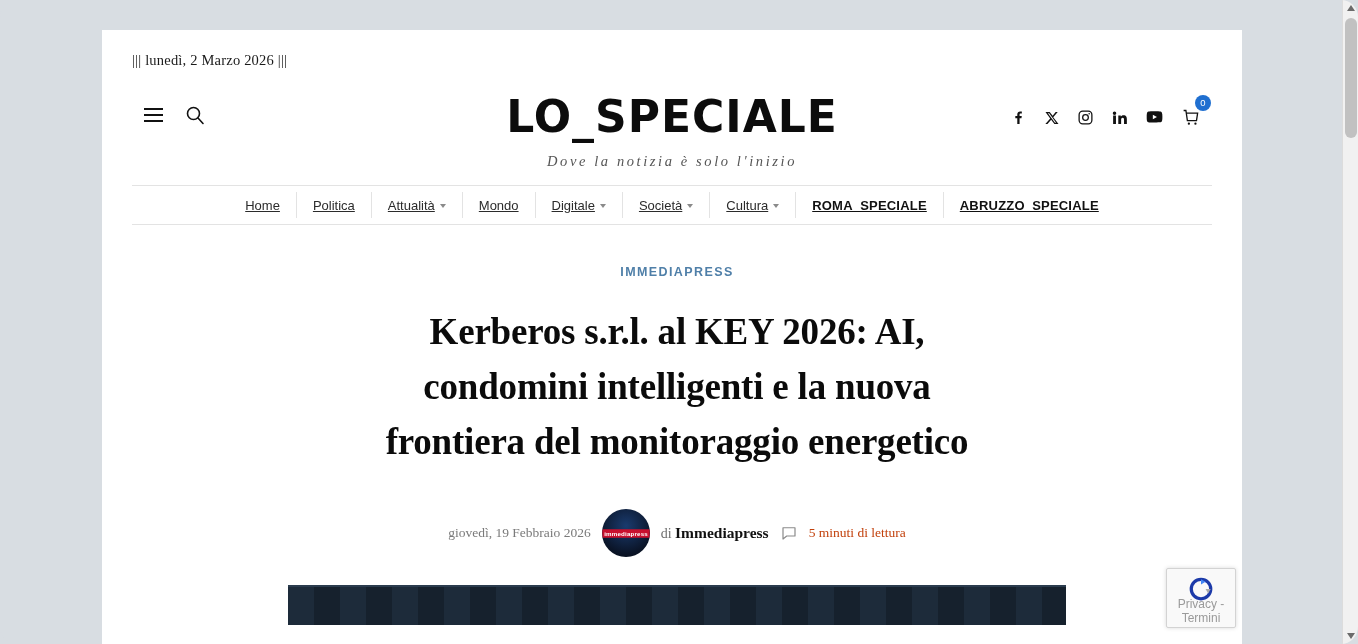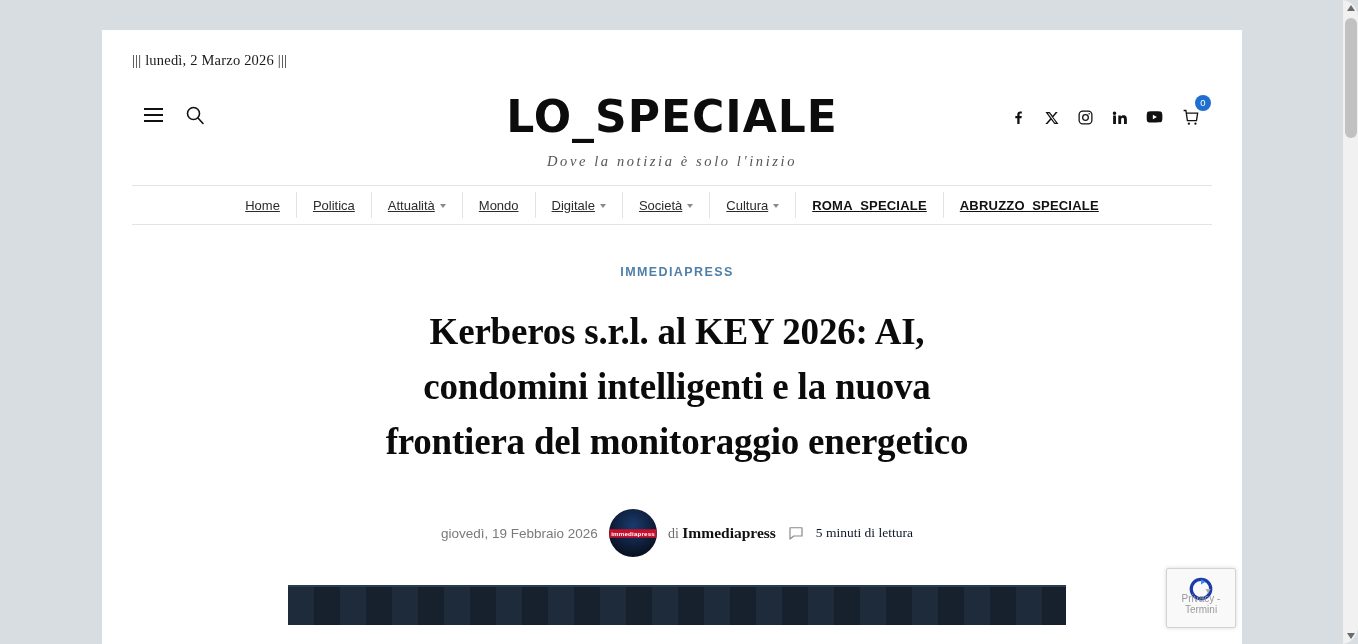--- a/index.html
+++ b/index.html
@@ -142,36 +142,36 @@
     line-height: 1.48;
     color: #0b0b0b;
     letter-spacing: -0.2px;
   }
   .meta {
     margin-top: 40px;
     display: flex; align-items: center; justify-content: center; gap: 11px;
     font-size: 13px;
     color: #6b6b6b;
   }
-  .meta-date { font-family: Liberation Sans, sans-serif; font-size: 13.5px; color: #7a7a7a; }
+  .meta-date { font-family: Liberation Serif, serif; font-size: 13.5px; color: #7a7a7a; }
   .avatar {
     width: 48px; height: 48px; border-radius: 50%;
     background: radial-gradient(circle at 50% 35%, #1a3b6e 0%, #0a1427 70%, #050a14 100%);
     display: flex; align-items: center; justify-content: center;
     overflow: hidden;
     flex: 0 0 auto;
   }
   .avatar span {
     font-size: 6.5px; color: #fff; font-weight: 700; letter-spacing: .2px;
     background: #c8102e; padding: 1px 2px; border-radius: 1px;
     transform: scale(.95);
   }
   .byline { font-family: "Liberation Serif", serif; font-size: 14px; color: #6b6b6b; }
   .byline b { color: #111; font-size: 15.5px; }
-  .readtime { font-family: "Liberation Serif", serif; font-size: 13.5px; color: #0f172a; }
+  .readtime { font-family: "Liberation Serif", serif; font-size: 13.5px; color: #c2410c; }
   .hero {
     margin: 28px auto 0 auto;
     width: 778px; height: 40px;
     background:
       repeating-linear-gradient(90deg, #1d2b3a 0 26px, #16212d 26px 52px),
       #16212d;
     border-top: 2px solid #2b3c4e;
   }
   
   .recaptcha {
@@ -181,23 +181,23 @@
     background: #f9f9f9;
     border: 1px solid #d3d3d3;
     border-radius: 2px;
     box-shadow: 0 0 4px rgba(0,0,0,.15);
   }
   .recaptcha .rc-logo {
     position: absolute; left: 50%; top: 7px; transform: translateX(-50%);
     width: 26px; height: 26px;
   }
   .recaptcha .rc-text {
-    position: absolute; bottom: 12px; left: 0; right: 0;
+    position: absolute; bottom: 2px; left: 0; right: 0;
     text-align: center;
-    font-size: 10px; color: #9a9a9a;
+    font-size: 12px; color: #9a9a9a;
     font-family: "Liberation Sans", sans-serif;
   }
   
   #scrollbar {
     position: absolute; right: 0; top: 0;
     width: 16px; height: 644px;
     background: #f1f1f1;
     border-left: 1px solid #dcdcdc;
   }
   .sb-arrow {

